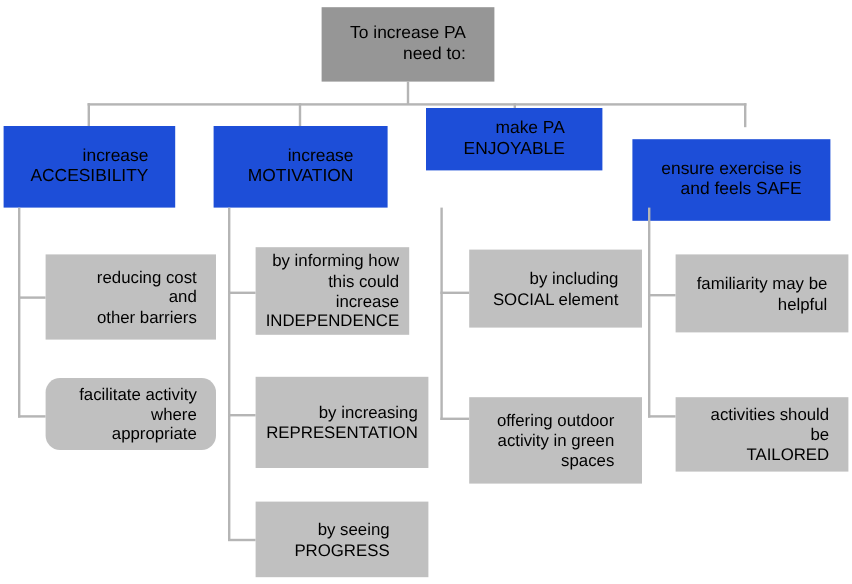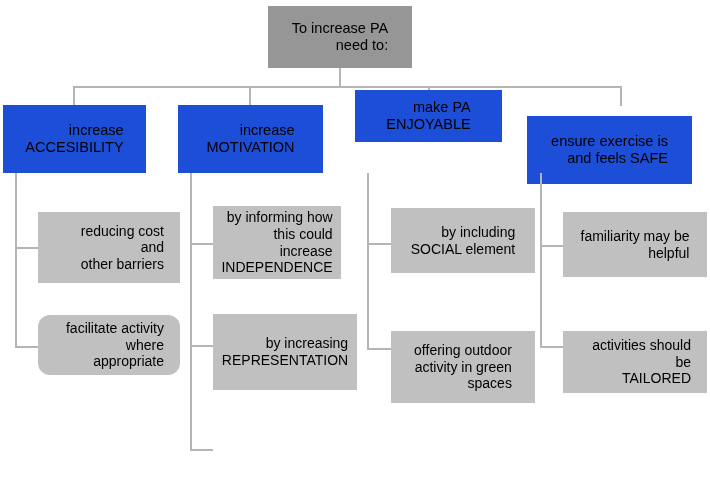--- a/index.html
+++ b/index.html
@@ -78,20 +78,22 @@
 MOTIVATION</div>
   <div class="conn v" style="left:190px; top:173px; height:277px;"></div>
   <div class="conn h" style="left:190px; top:243px; width:23px;"></div>
   <div class="conn h" style="left:190px; top:345px; width:23px;"></div>
   <div class="conn h" style="left:190px; top:449px; width:23px;"></div>
   <div class="node leaf" style="left:213px; top:206px; width:128px; height:73px;">by informing how
 this could increase
 INDEPENDENCE</div>
   <div class="node leaf" style="left:213px; top:314px; width:144px; height:76px;">by increasing
 REPRESENTATION</div>
+  <div class="node leaf" style="left:213px; top:418px; width:144px; height:63px;">by seeing
+PROGRESS</div>
 
   <div class="node header" style="left:355px; top:90px; width:147px; height:52px;">make PA
 ENJOYABLE</div>
   <div class="conn v" style="left:367px; top:173px; height:177px;"></div>
   <div class="conn h" style="left:367px; top:243px; width:24px;"></div>
   <div class="conn h" style="left:367px; top:348px; width:24px;"></div>
   <div class="node leaf" style="left:391px; top:208px; width:144px; height:65px;">by including
 SOCIAL element</div>
   <div class="node leaf" style="left:391px; top:310px; width:144px; height:72px;margin-top:21px;">offering outdoor
 activity in green

